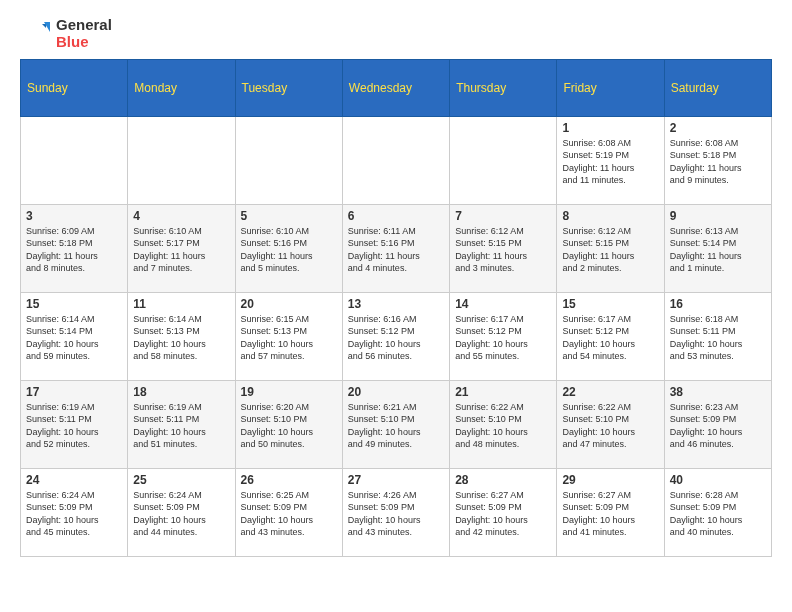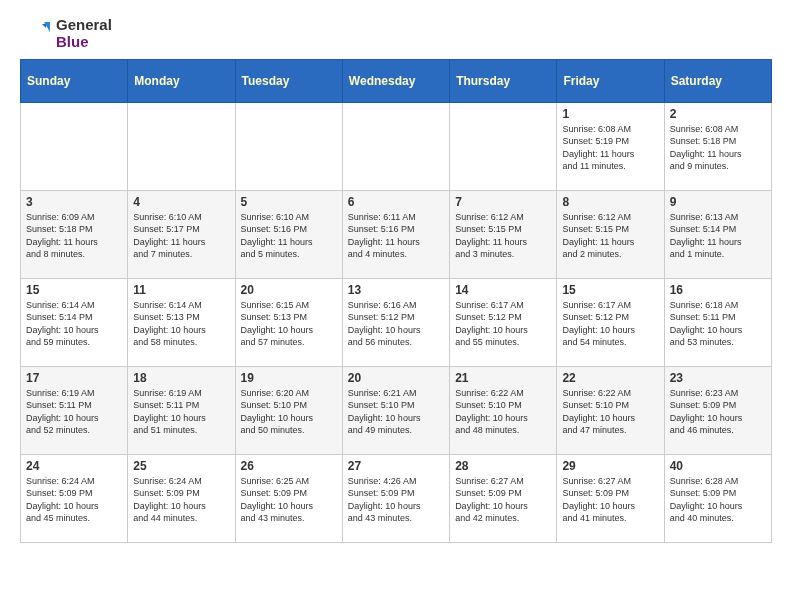--- a/index.html
+++ b/index.html
@@ -42,24 +42,24 @@
       color: #444;
       margin-top: 2px;
     }
     .calendar-table {
       width: 100%;
       border-collapse: collapse;
       flex: 1;
     }
     .calendar-table th {
       background: #2a6bbf;
-      color: #fef9c3;
+      color: #fde047;
       font-size: 12px;
-      font-weight: bold;
-      padding: 14px 6px;
+      font-weight: normal;
+      padding: 21px 6px;
       text-align: left;
       border: 1px solid #1a5aa0;
     }
     .calendar-table td {
       vertical-align: top;
       border: 1px solid #ccc;
       padding: 4px 5px;
       font-size: 9.5px;
       color: #333;
       width: calc(100% / 7);
@@ -91,21 +91,21 @@
   <div class="header-area">
     <div class="logo-area">
     <div style="display:flex; align-items:center; gap:6px;">
       <svg width="30" height="30" viewBox="0 0 30 30" xmlns="http://www.w3.org/2000/svg">
         <rect x="0" y="0" width="30" height="30" fill="none"></rect>
         <path d="M22 6 L30 14 L26 10 L26 6 Z" fill="#1a6bb5"></path>
         <path d="M24 4 L30 4 L30 14 L24 4 Z" fill="#2a88d8"></path>
       </svg>
       <div style="display:flex; flex-direction:column; line-height:1.15;">
         <span style="font-size:15px; font-weight:bold; color:#333;">General</span>
-        <span style="font-size:15px; font-weight:bold; color:#701a75;">Blue</span>
+        <span style="font-size:15px; font-weight:bold; color:#ef4444;">Blue</span>
       </div>
     </div>
   </div>
     <div class="title-area">
       <div class="month-title"></div>
       <div class="subtitle"></div>
     </div>
   </div>
 
   <table class="calendar-table">
@@ -281,21 +281,21 @@
 and 48 minutes.</div>
           </td>
           <td>
             <span class="day-number">22</span>
             <div class="day-info" style="white-space: pre-line;">Sunrise: 6:22 AM
 Sunset: 5:10 PM
 Daylight: 10 hours
 and 47 minutes.</div>
           </td>
           <td>
-            <span class="day-number">23</span>
+            <span class="day-number">38</span>
             <div class="day-info" style="white-space: pre-line;">Sunrise: 6:23 AM
 Sunset: 5:09 PM
 Daylight: 10 hours
 and 46 minutes.</div>
           </td>
         </tr>
         <tr>
           <td>
             <span class="day-number">24</span>
             <div class="day-info" style="white-space: pre-line;">Sunrise: 6:24 AM

